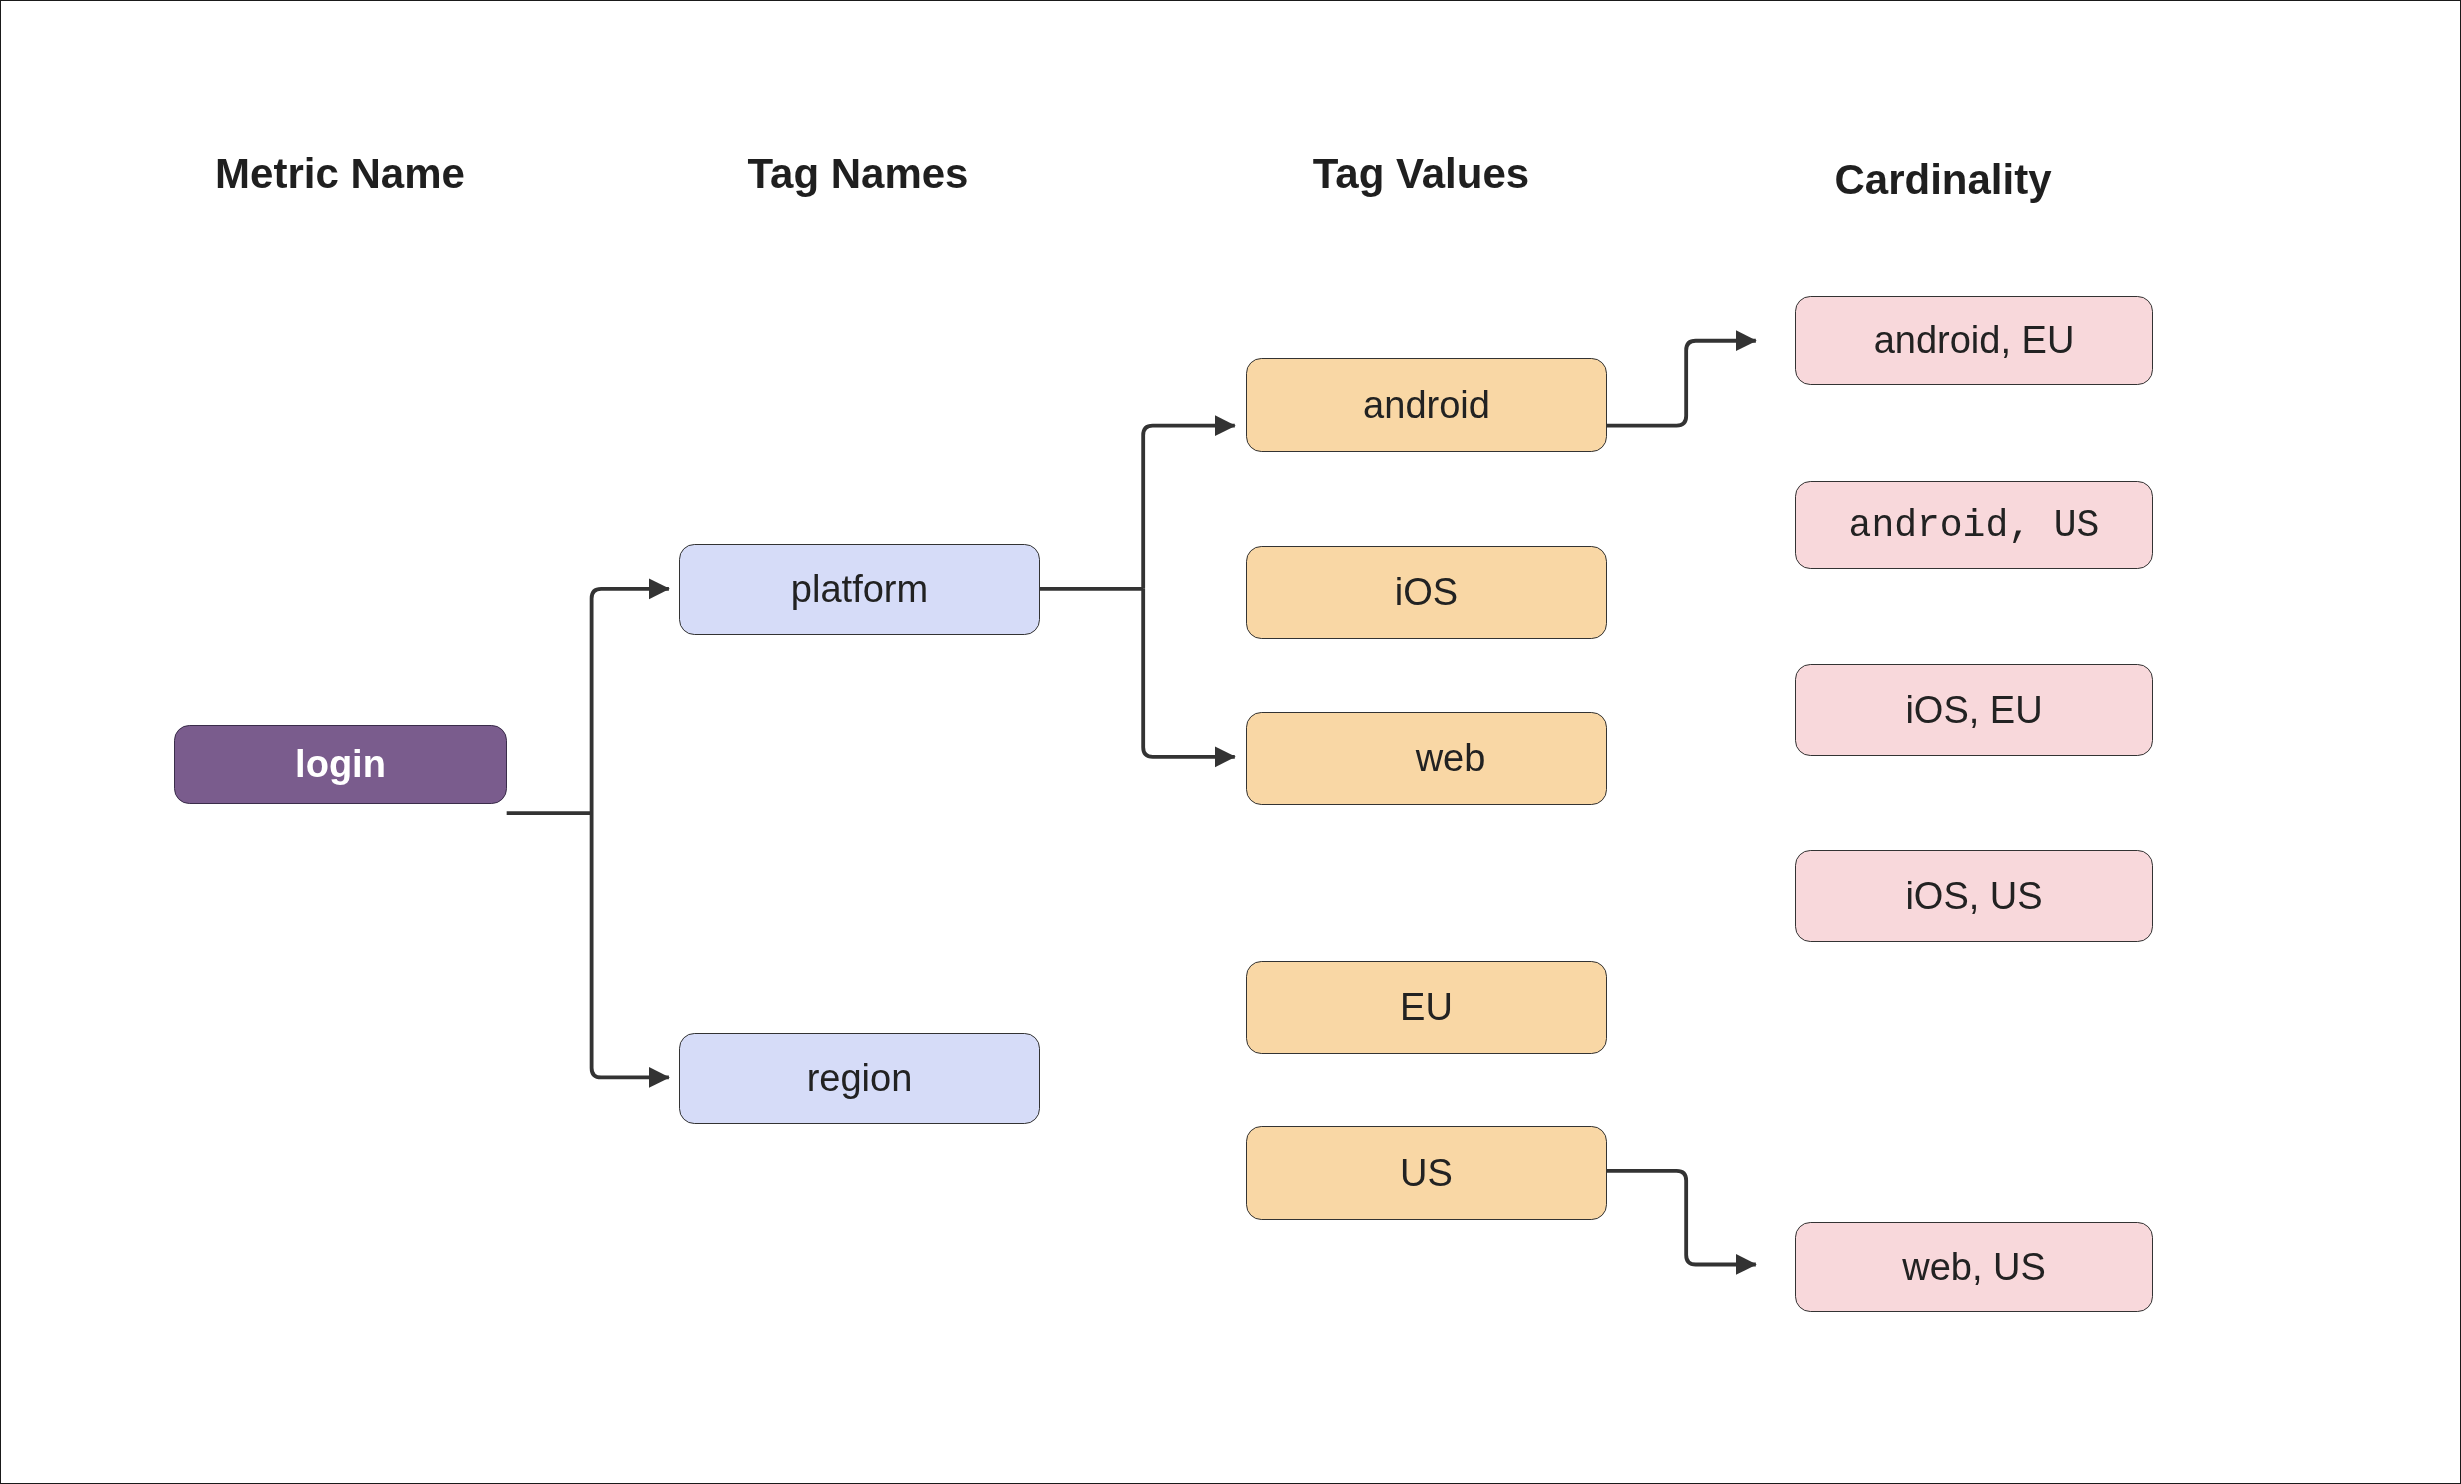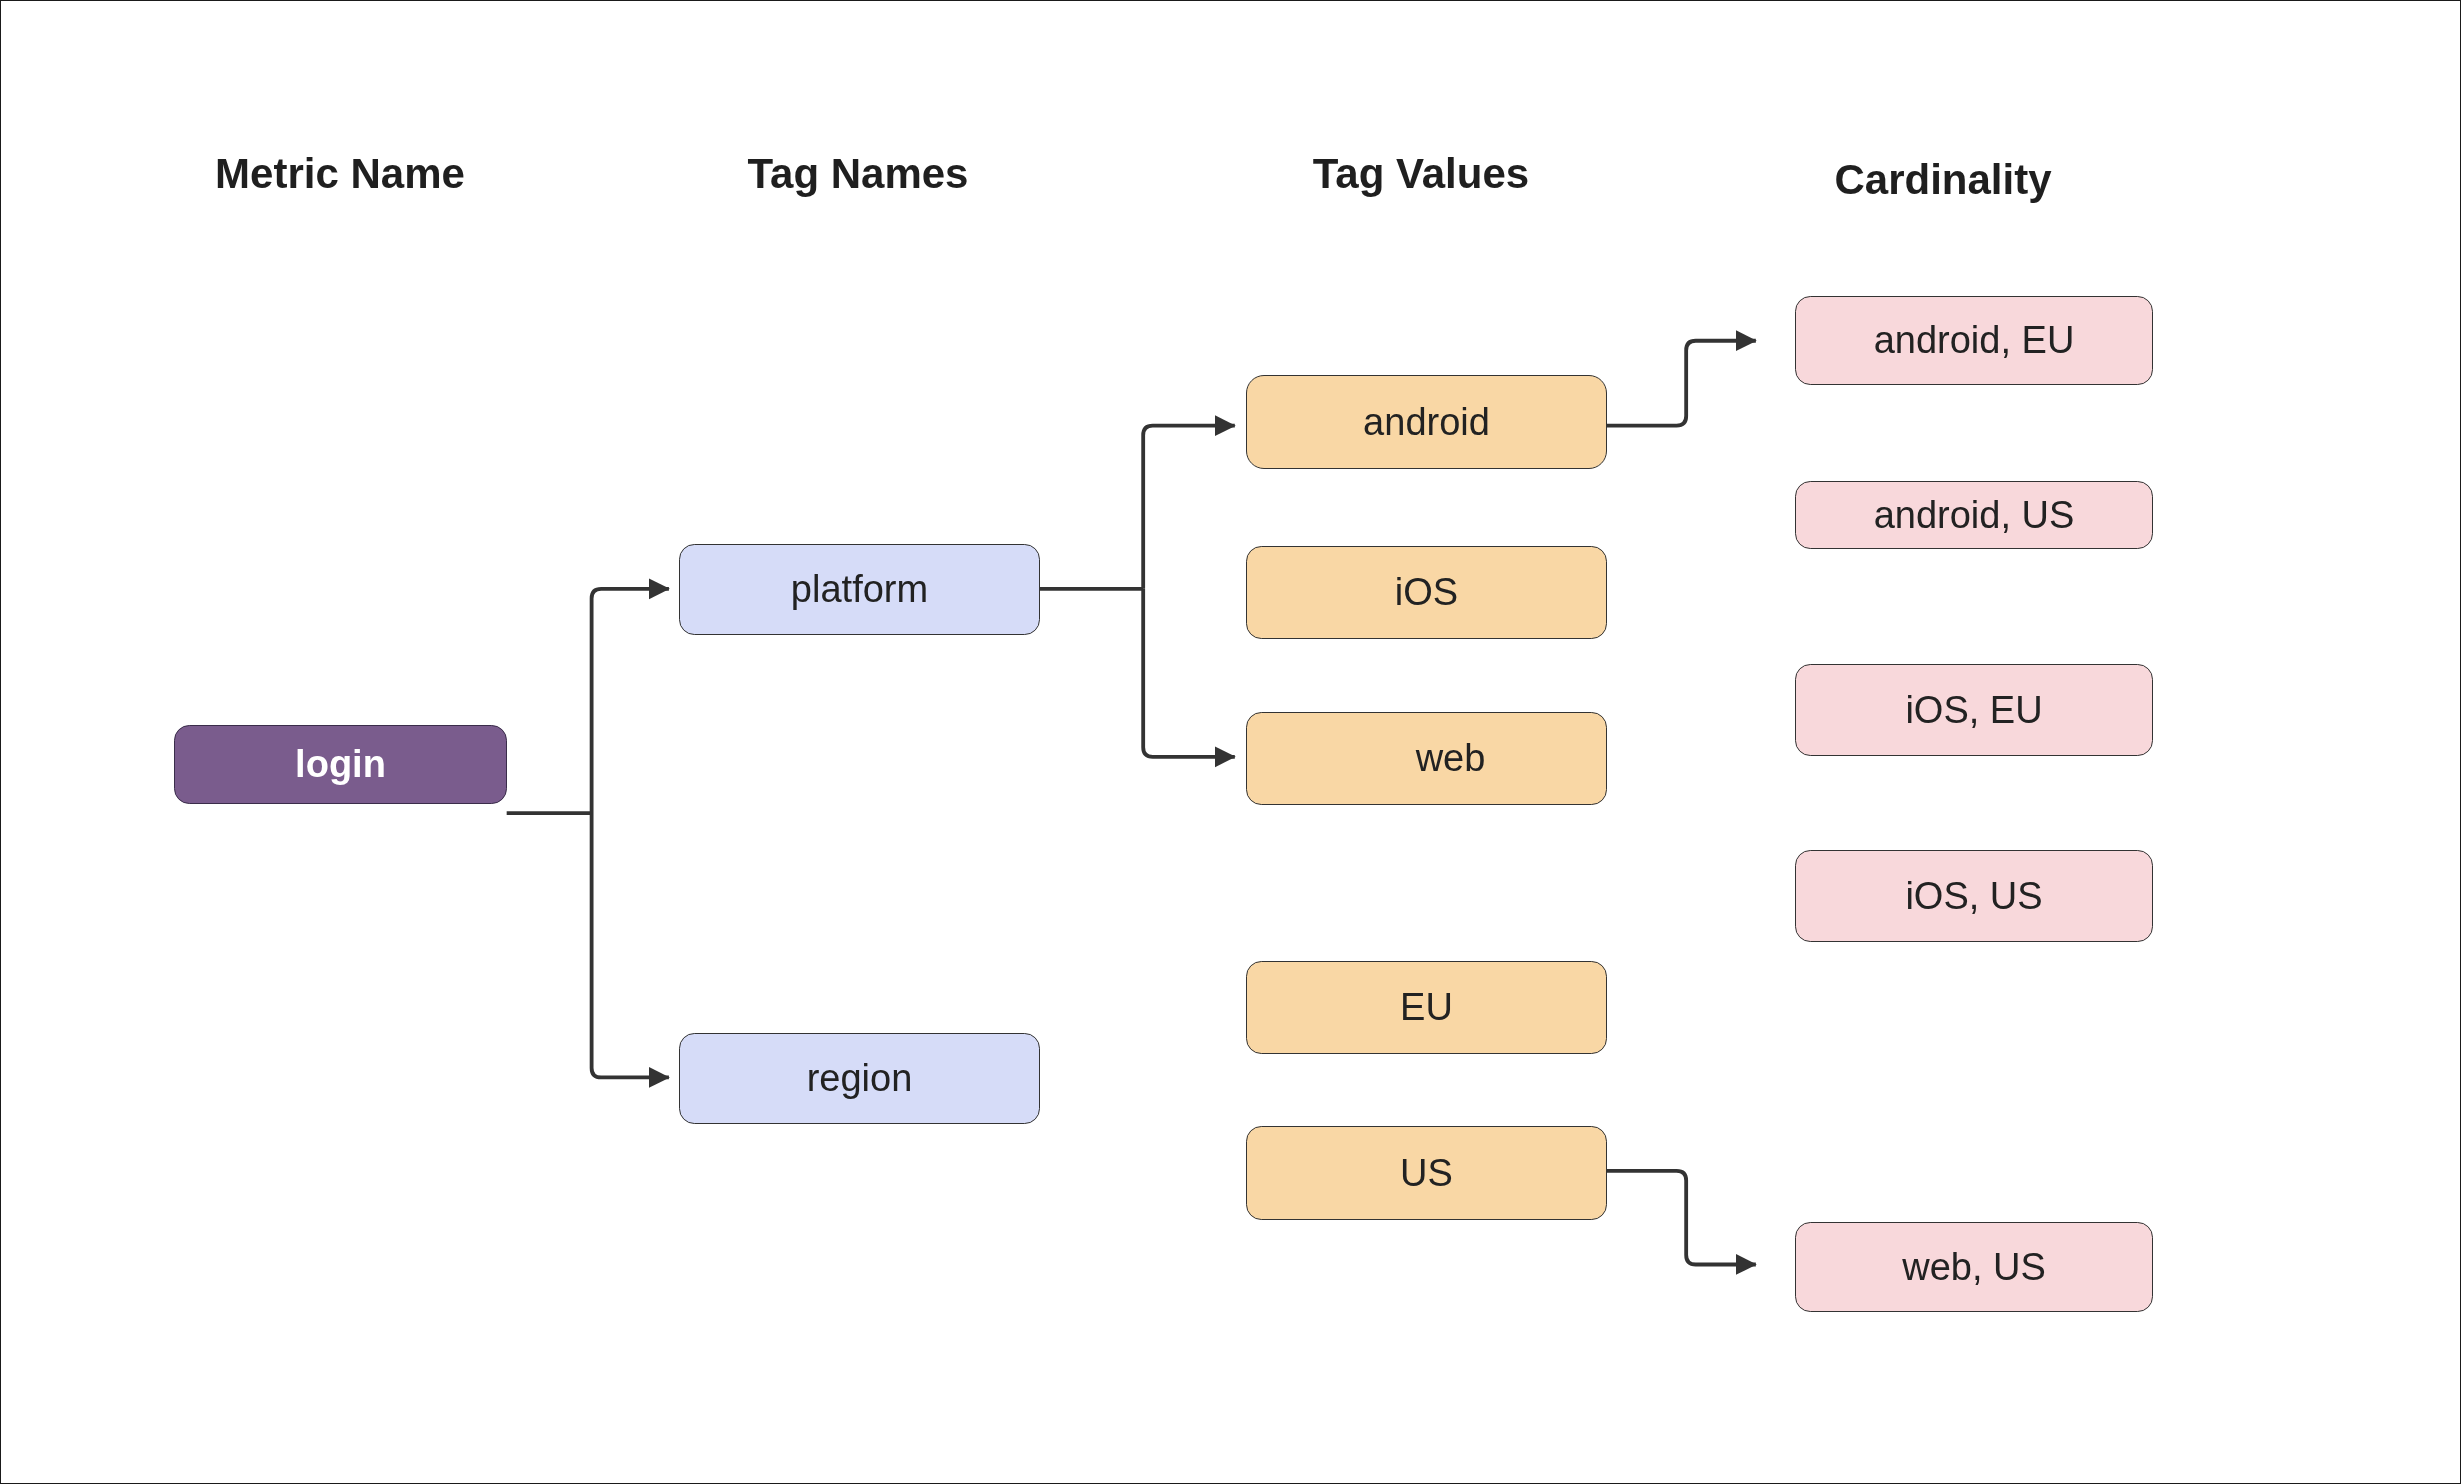--- a/index.html
+++ b/index.html
@@ -65,26 +65,26 @@
   <div class="col-header" style="left:339px;top:152px;">Metric Name</div>
   <div class="col-header" style="left:857px;top:152px;">Tag Names</div>
   <div class="col-header" style="left:1420px;top:152px;">Tag Values</div>
   <div class="col-header" style="left:1942px;top:158px;">Cardinality</div>
 
   <div class="node metric" style="left:173px;top:724px;width:333px;height:79px;">login</div>
 
   <div class="node tagname" style="left:678px;top:543px;width:361px;height:91px;">platform</div>
   <div class="node tagname" style="left:678px;top:1032px;width:361px;height:91px;">region</div>
 
-  <div class="node tagvalue" style="left:1245px;top:374px;width:361px;height:94px;border-radius:18px;">android</div>
+  <div class="node tagvalue" style="left:1245px;top:357px;width:361px;height:94px;">android</div>
   <div class="node tagvalue" style="left:1245px;top:545px;width:361px;height:93px;">iOS</div>
   <div class="node tagvalue" style="left:1245px;top:711px;width:361px;height:93px;padding-left:48px;">web</div>
   <div class="node tagvalue" style="left:1245px;top:960px;width:361px;height:93px;">EU</div>
   <div class="node tagvalue" style="left:1245px;top:1125px;width:361px;height:94px;">US</div>
 
   <div class="node cardinality" style="left:1766px;top:295px;width:358px;height:89px;">android, EU</div>
-  <div class="node cardinality" style="left:1766px;top:480px;width:358px;height:68px;">android, US</div>
+  <div class="node cardinality" style="left:1766px;top:480px;width:358px;height:88px;font-family:Liberation Mono, monospace;">android, US</div>
   <div class="node cardinality" style="left:1766px;top:663px;width:358px;height:92px;">iOS, EU</div>
   <div class="node cardinality" style="left:1766px;top:849px;width:358px;height:92px;">iOS, US</div>
   <div class="node cardinality" style="left:1766px;top:1221px;width:358px;height:90px;">web, US</div>
 
 </div>
 
 
 </body></html>

